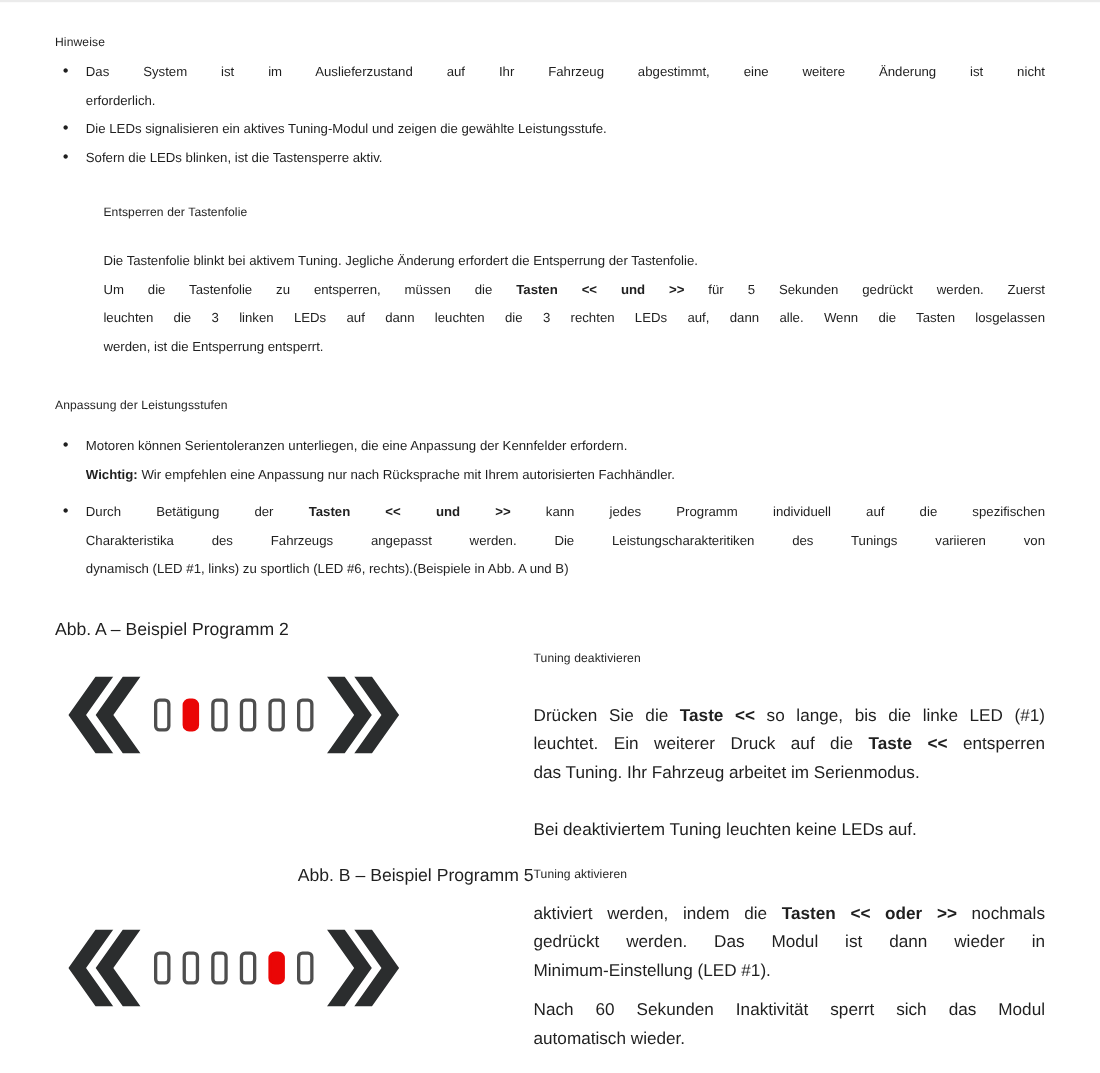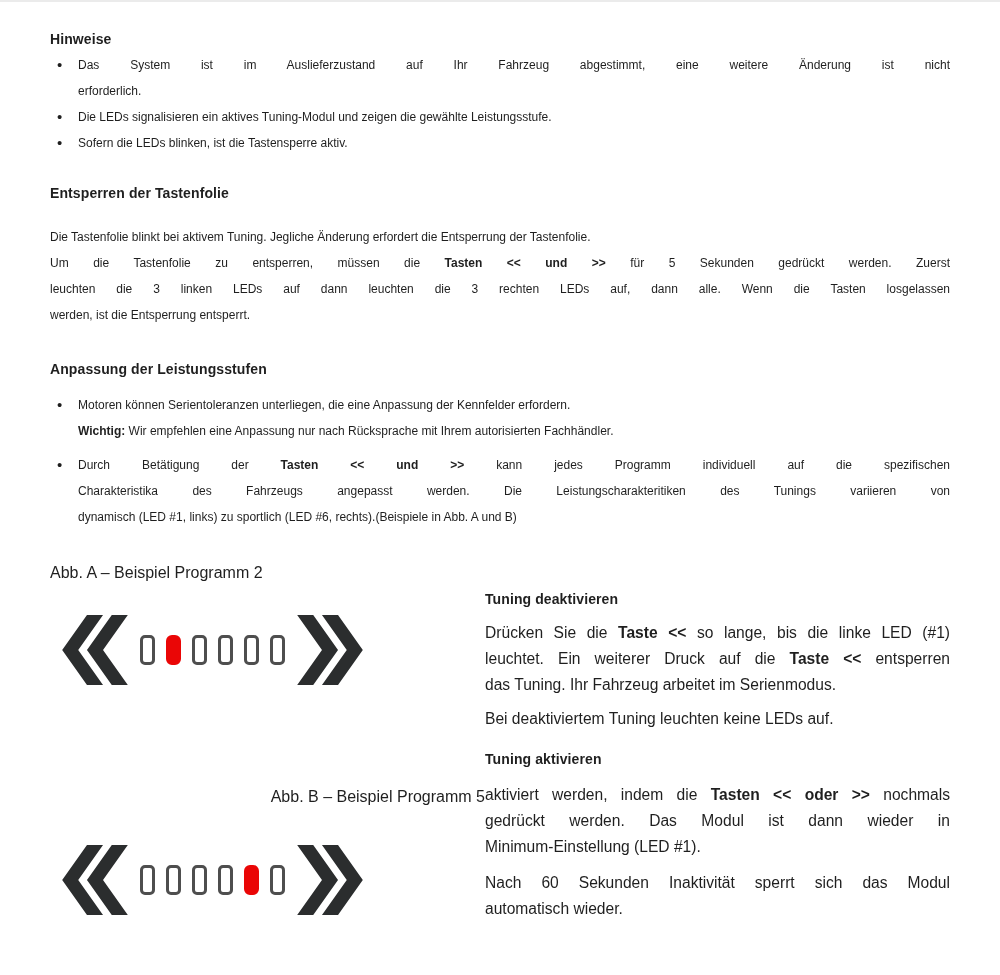--- a/index.html
+++ b/index.html
@@ -7,32 +7,32 @@
     width:1000px; height:975px;
     background:#ffffff;
     font-family:"Liberation Sans", sans-serif;
     color:var(--text, #1f1f1f);
     overflow:hidden;
     position:relative;
   }
   .top-edge { position:absolute; top:0; left:0; right:0; height:2px; background:#ebebeb; }
   .page { box-sizing:border-box; padding:26px 50px 0 50px; }
 
-  .h { font-size:14px; font-weight:bold; line-height:26px; letter-spacing:0.1px; }
+  .h { font-size:11px; font-weight:normal; line-height:26px; letter-spacing:0.1px; }
 
   .rich .tl { white-space:nowrap; overflow:hidden; line-height:26px; font-size:12px; }
   .rich .tl.jl { text-align:justify; text-align-last:justify; text-justify:inter-word; }
   .rich span.b { font-weight:bold; }
 
   .bullet { display:flex; }
   .bullet .dot { flex:0 0 28px; width:28px; line-height:26px; font-size:15px; padding-left:7px; box-sizing:border-box; }
   .bullet .btext { flex:1; min-width:0; }
   .bullet + .bullet { margin-top:0; }
 
-  #sec-entsperren { margin-top:24px; }
+  #sec-entsperren { margin-top:24px;margin-left:44px; }
   .para-entsperren { margin-top:18px; }
   #sec-anpassung { margin-top:28px; }
   .anp-bullets { margin-top:10px; }
   .anp-bullets .bullet + .bullet { margin-top:8px; }
 
   .two-col { margin-top:20px; display:flex; }
   .col-left { flex:0 0 435px; width:435px; }
   .col-right { flex:1; min-width:0; }
 
   .fig-label { margin-top:10px; line-height:26px; font-size:16px; }
@@ -49,21 +49,21 @@
   }
   .led.on { background:var(--led_active, #ea0606); border-color:var(--led_active, #ea0606); border-radius:6px; }
 
   .chev { height:70px; width:66px; display:block; }
   .chev polygon { fill:var(--chevron, #2b2d2e); }
   .chev.flip { transform:scaleX(-1); }
 
   .col-right { font-size:15.6px; }
   .col-right .h { margin-top:36px; }
   .col-right .h.second { margin-top:14px; }
-  .col-right .para { margin-top:8px; }
+  .col-right .para { margin-top:26px; }
   .col-right .rich .tl { font-size:15.6px; }
   .col-right .para.tight { margin-top:10px; }
 </style>
 </head>
 <body>
 
 <div class="top-edge"></div>
 
 <div class="page">
 

